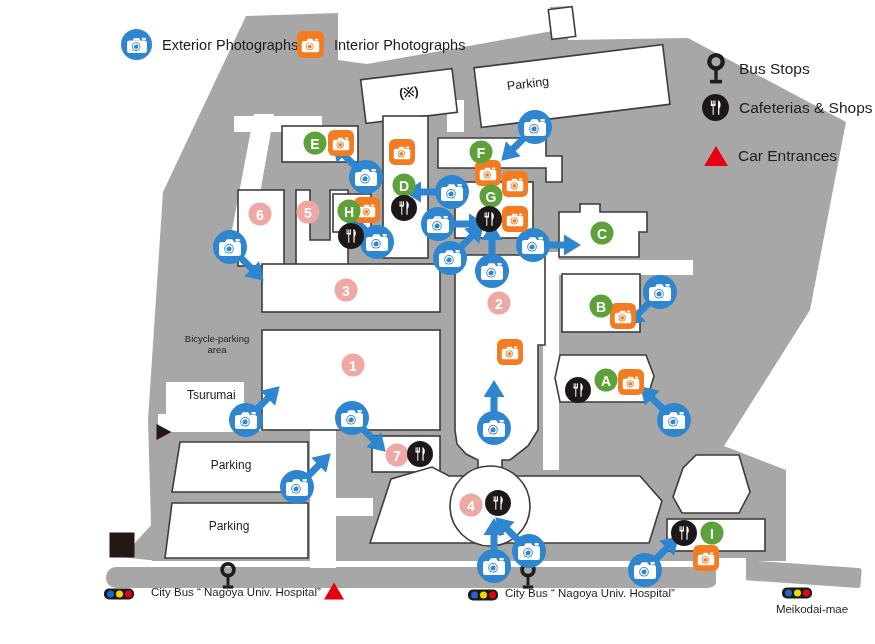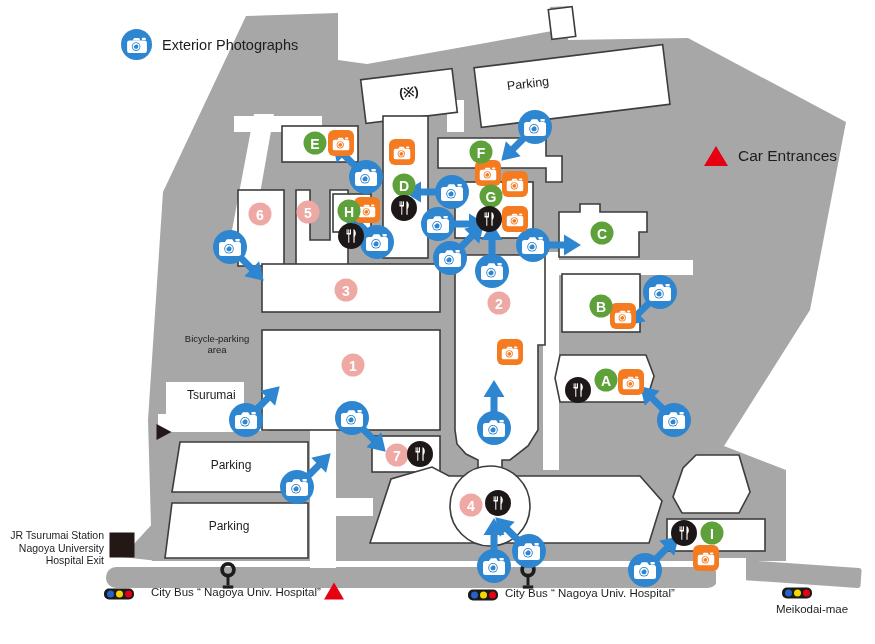--- a/index.html
+++ b/index.html
@@ -610,36 +610,68 @@
     <rect x="1" y="5" width="22" height="14" rx="2.5" fill="#fff"></rect>
     <path d="M7 5 L8.8 2.2 H14.2 L16 5 Z" fill="#fff"></path>
     <rect x="17.5" y="2" width="4.2" height="2.4" rx="0.6" fill="#fff"></rect>
     <circle cx="11" cy="11.8" r="4.8" fill="#2d86cf"></circle>
     <circle cx="11" cy="11.8" r="3.2" fill="none" stroke="#fff" stroke-width="1.3"></circle>
     <path d="M8.6 10.4 a3.4 3.4 0 0 1 3.0-2.0" stroke="#fff" stroke-width="1.4" fill="none" stroke-linecap="round"></path>
   </svg>
       </span>
     <span class="leg-txt">Exterior Photographs</span>
   </div>
-
+  <div class="legend-row" style="left:297px;top:31px;">
+    <span class="legend-icon leg-int">
+        <svg width="19" height="16" viewBox="0 0 24 20">
+    <rect x="1" y="5" width="22" height="14" rx="2.5" fill="#fff"></rect>
+    <path d="M7 5 L8.8 2.2 H14.2 L16 5 Z" fill="#fff"></path>
+    <rect x="17.5" y="2" width="4.2" height="2.4" rx="0.6" fill="#fff"></rect>
+    <circle cx="11" cy="11.8" r="4.8" fill="#f47b20"></circle>
+    <circle cx="11" cy="11.8" r="3.2" fill="none" stroke="#fff" stroke-width="1.3"></circle>
+    <path d="M8.6 10.4 a3.4 3.4 0 0 1 3.0-2.0" stroke="#fff" stroke-width="1.4" fill="none" stroke-linecap="round"></path>
+  </svg>
+      </span>
+    <span class="leg-txt">Interior Photographs</span>
+  </div>
+
+  <div class="legend-row" style="left:703px;top:52px;">
+    <span class="legend-icon" style="width:26px;">
+        <svg width="24" height="34" viewBox="0 0 20 28">
+    <circle cx="10" cy="8" r="5.6" fill="none" stroke="#1d1d1d" stroke-width="3.6"></circle>
+    <rect x="8.6" y="13.5" width="2.8" height="9.5" fill="#1d1d1d"></rect>
+    <rect x="5" y="23" width="10" height="3" fill="#1d1d1d"></rect>
+        </svg>
+      </span>
+    <span class="leg-txt big">Bus Stops</span>
+  </div>
+  <div class="legend-row" style="left:702px;top:94px;">
+    <span class="legend-icon leg-caf">
+        <svg width="19" height="19" viewBox="0 0 20 20">
+          <g fill="#fff">
+    <rect x="5.1" y="2.6" width="1.1" height="4.8"></rect>
+            <rect x="7" y="2.6" width="1.1" height="4.8"></rect>
+    <rect x="8.9" y="2.6" width="1.1" height="4.8"></rect>
+    <path d="M5.1 6.6 h4.9 v1.7 h-1.9 v9.2 h-1.1 v-9.2 h-1.9 z"></path>
+    <path d="M13.1 2.6 c2.7 1.2 2.9 6.4 .9 8.5 l0 6.4 h-1.3 l0-14.9 z"></path>
+          </g>
+        </svg>
+      </span>
+    <span class="leg-txt big">Cafeterias &amp; Shops</span>
+  </div>
   <div class="legend-row" style="left:704px;top:146px;">
     <span class="legend-icon leg-tri"></span>
     <span class="leg-txt big">Car Entrances</span>
   </div>
 
   <div class="lbl cc" style="left:528px;top:84px;font-size:12.5px;transform:translate(-50%,-50%) rotate(-7deg);">Parking</div>
   <div class="lbl cc" style="left:409px;top:93px;font-size:13px;font-weight:bold;transform:translate(-50%,-50%) rotate(-7deg);">(※)</div>
   <div class="lbl cc" style="left:217px;top:345px;font-size:9.5px;">
     <div>Bicycle-parking</div>
     <div>area</div>
   </div>
   <div class="lbl lc" style="left:187px;top:396px;font-size:12px;">Tsurumai</div>
   <div class="lbl cc" style="left:231px;top:466px;font-size:12px;">Parking</div>
   <div class="lbl cc" style="left:229px;top:527px;font-size:12px;">Parking</div>
-  <div class="lbl" style="right:771px;top:529px;font-size:10.5px;text-align:right;line-height:12.5px;">
-    <div>JR Tsurumai Station</div>
-    <div>Nagoya University</div>
-    <div>Hospital Exit</div>
-  </div>
   <div class="lbl lc" style="left:151px;top:593px;font-size:11.5px;">City Bus “ Nagoya Univ. Hospital”</div>
   <div class="lbl lc" style="left:505px;top:594px;font-size:11.5px;">City Bus “ Nagoya Univ. Hospital”</div>
   <div class="lbl cc" style="left:812px;top:610px;font-size:11.5px;">Meikodai-mae</div>
 </div>
 
 </body></html>

